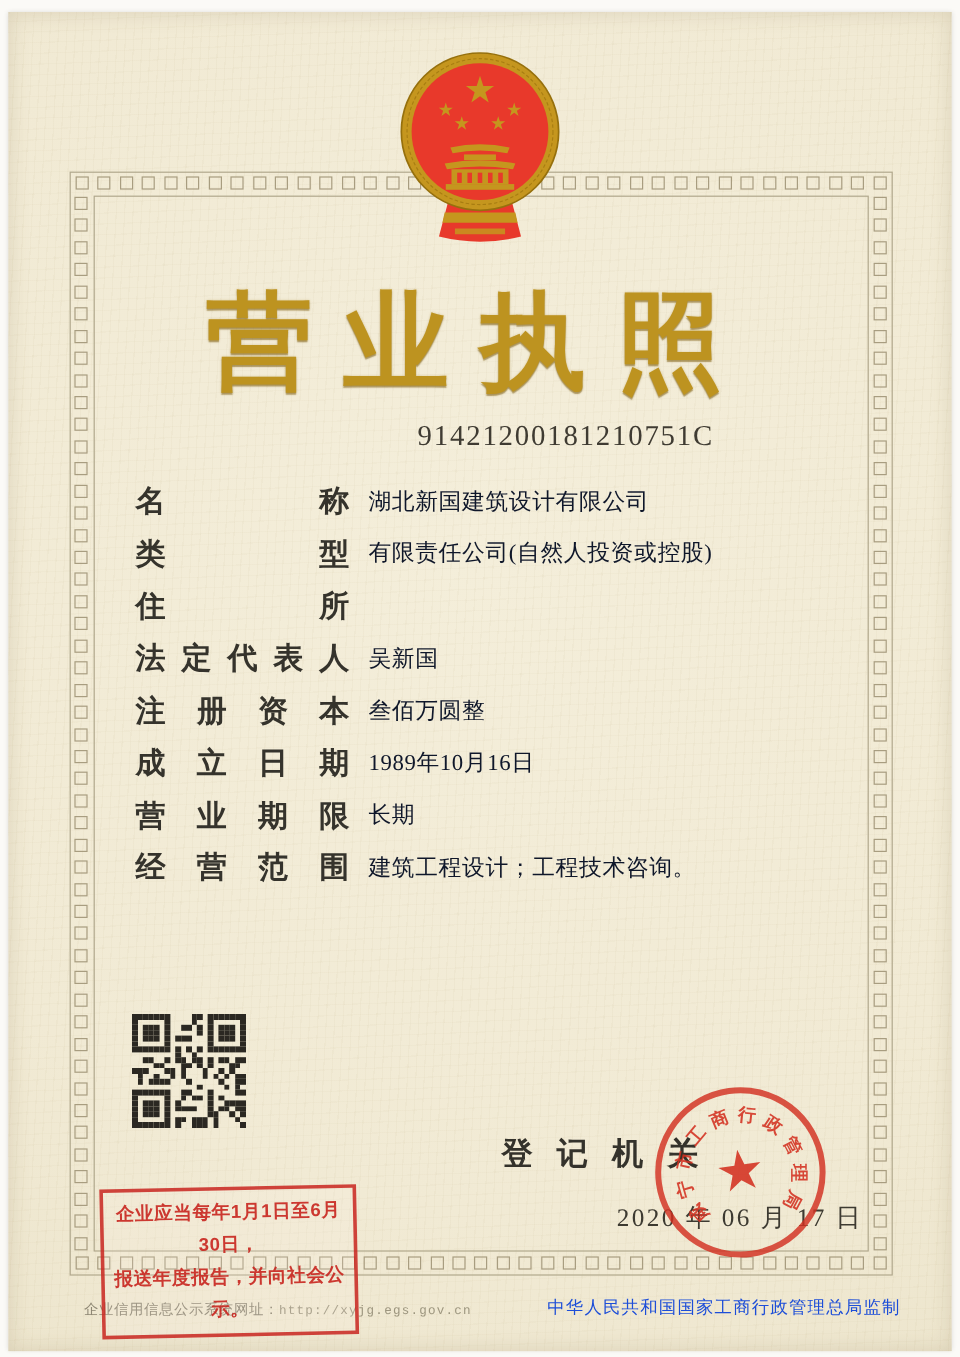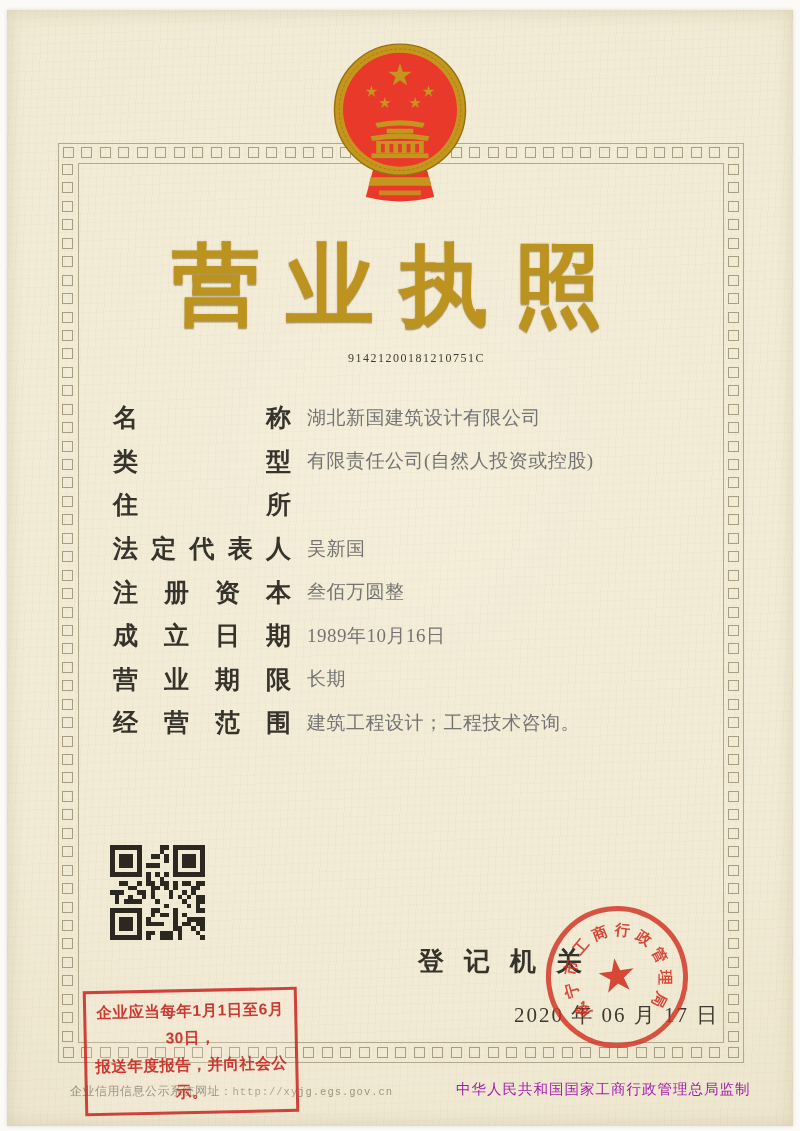--- a/index.html
+++ b/index.html
@@ -39,32 +39,32 @@
   
   .title{
     position:absolute;top:226px;left:0;width:100%;text-align:center;z-index:2;
     font-size:88px;font-weight:900;letter-spacing:26px;box-sizing:border-box;
     color:#bd9320;
     text-shadow:0 2px 1px rgba(120,88,10,.55), 0 0 2px rgba(160,120,20,.35);
   }
   
   .credit{position:absolute;left:338px;top:351px;z-index:2;display:flex;align-items:baseline;}
   .credit .lab{font-family:"Liberation Serif",serif;font-weight:700;font-size:19px;color:#3d3a31;letter-spacing:1px;}
-  .credit .code{font-family:"Liberation Serif",serif;font-size:12px;color:#3f3b32;letter-spacing:1.5px;margin-left:10px;}
+  .credit .code{font-family:"Liberation Serif",serif;font-size:24px;color:#3f3b32;letter-spacing:1.5px;margin-left:10px;}
   
   .fields{position:absolute;left:113px;top:396px;width:575px;z-index:2;}
   .frow{height:43.6px;display:flex;align-items:center;}
   .f-label{
     width:178px;flex:none;display:flex;justify-content:space-between;
     font-size:25px;font-weight:700;color:#35332c;
   }
   .f-label span{display:block;}
   .f-value{
     margin-left:16px;font-family:"Liberation Serif",serif;
-    font-size:19px;color:#737373;letter-spacing:.5px;white-space:nowrap;
+    font-size:19px;color:#0f172a;letter-spacing:.5px;white-space:nowrap;
   }
   
   .qr{
     position:absolute;left:110px;top:845px;width:95px;height:95px;z-index:2;
     display:grid;grid-template-columns:repeat(21,1fr);grid-template-rows:repeat(21,1fr);
   }
   .qr i{display:block;}
   .qr i.on{background:#2b2822;}
   
   .reg-label{
@@ -99,21 +99,21 @@
     line-height:1.75;letter-spacing:.5px;background:rgba(255,240,235,.15);
   }
   
   .footer-left{
     position:absolute;left:70px;top:1083px;z-index:2;
     font-size:12px;color:#8d8673;letter-spacing:.5px;
   }
   .footer-left .url{font-family:"Liberation Mono",monospace;font-size:10.5px;color:#9d967f;margin-left:0;letter-spacing:1px;}
   .footer-right{
     position:absolute;left:456px;top:1080px;z-index:2;
-    font-size:14.5px;color:#a21caf;letter-spacing:1px;
+    font-size:14.5px;color:#1d4ed8;letter-spacing:1px;
   }
 </style>
 </head>
 <body>
 
 <div class="paper"></div>
 
 <div class="frame">
   <div class="edge edge-top">
       <div class="sq"></div>

